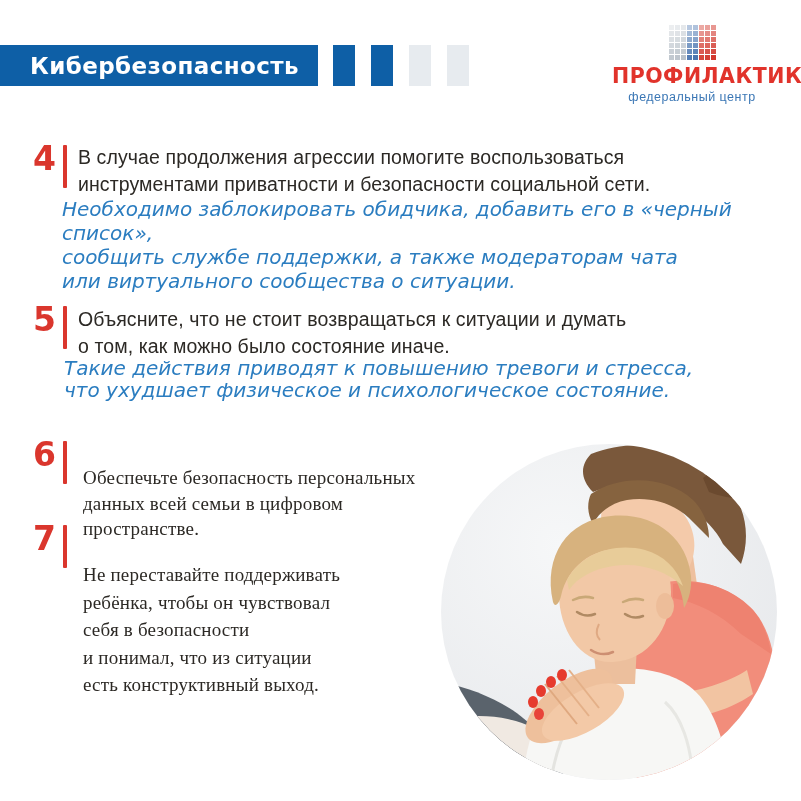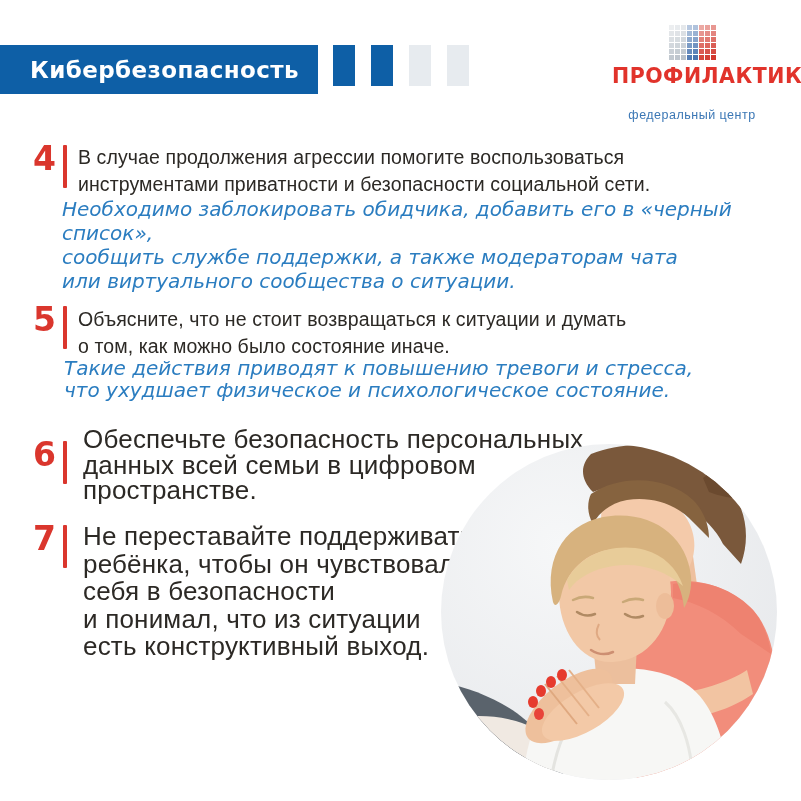--- a/index.html
+++ b/index.html
@@ -10,49 +10,49 @@
     --text-dark:#2c2925;
     --logo-red:#e1332b;
     --logo-blue:#3b77b5;
   }
   *{margin:0;padding:0;box-sizing:border-box;}
   html,body{background:#ffffff;}
   body{font-family:"Liberation Sans","DejaVu Sans",sans-serif;}
   .canvas{position:relative;width:801px;height:801px;background:#ffffff;overflow:hidden;}
 
   
-  .header-bar{position:absolute;left:0;top:45px;width:318px;height:49px;background:var(--header-blue);
+  .header-bar{position:absolute;left:0;top:45px;width:318px;height:41px;background:var(--header-blue);
     display:flex;align-items:center;padding-left:30px;}
   .header-bar .title{color:#ffffff;font-size:23px;font-weight:700;letter-spacing:0.4px;
     font-family:"DejaVu Sans","Liberation Sans",sans-serif;}
   .hsq-row{position:absolute;left:333px;top:45px;height:41px;display:flex;gap:16px;}
   .hsq{width:22px;height:41px;}
   .hsq.blue{background:var(--header-blue);}
   .hsq.gray{background:var(--square-gray);}
 
   
   .logo{position:absolute;left:612px;top:25px;width:160px;text-align:center;}
   .logo-grid{display:grid;grid-template-columns:repeat(8,5px);gap:1px;justify-content:center;margin:0 auto 4px auto;}
   .logo-grid div{width:5px;height:5px;}
   .logo-name{color:var(--logo-red);font-size:20.5px;font-weight:800;letter-spacing:0.5px;
     font-family:"DejaVu Sans","Liberation Sans",sans-serif;}
-  .logo-sub{color:var(--logo-blue);font-size:12.5px;letter-spacing:0.5px;margin-top:20px;}
+  .logo-sub{color:var(--logo-blue);font-size:12.5px;letter-spacing:0.5px;margin-top:2px;}
 
   
   .item{position:absolute;left:0;width:801px;}
   .i4{top:140px;} .i5{top:300px;} .i6{top:420px;} .i7{top:518px;}
   .num{position:absolute;left:33px;display:flex;align-items:flex-start;}
   .i4 .num{top:4px;} .i5 .num{top:5px;} .i6 .num{top:20px;} .i7 .num{top:6px;}
   .num .digit{color:var(--accent-red);font-size:33px;line-height:30px;font-weight:700;
     font-family:"DejaVu Sans","Liberation Sans",sans-serif;}
   .num .numbar{width:4px;height:43px;background:var(--accent-red);margin-left:7px;margin-top:1px;border-radius:1px;}
   .main{position:absolute;color:var(--text-dark);white-space:pre-line;}
   .i4 .main,.i5 .main{left:78px;font-size:19.5px;line-height:26.5px;letter-spacing:0.1px;}
   .i4 .main{top:4px;} .i5 .main{top:6px;}
-  .i6 .main,.i7 .main{left:83px;font-size:26px;font-family:Liberation Sans, sans-serif;letter-spacing:0.2px;}
+  .i6 .main,.i7 .main{left:83px;font-size:19px;font-family:Liberation Serif, serif;letter-spacing:0.2px;margin-top:38px;}
   .i6 .main{top:7px;line-height:25.5px;}
   .i7 .main{top:5px;line-height:27.5px;}
   .note{position:absolute;color:var(--note-blue);font-style:italic;white-space:pre-line;
     font-size:20px;font-family:"DejaVu Sans","Liberation Sans",sans-serif;}
   .i4 .note{left:62px;top:57px;line-height:24px;}
   .i5 .note{left:64px;top:58px;line-height:21.5px;}
 
   
   .photo-circle{position:absolute;left:441px;top:444px;width:336px;height:336px;border-radius:50%;
     overflow:hidden;}

